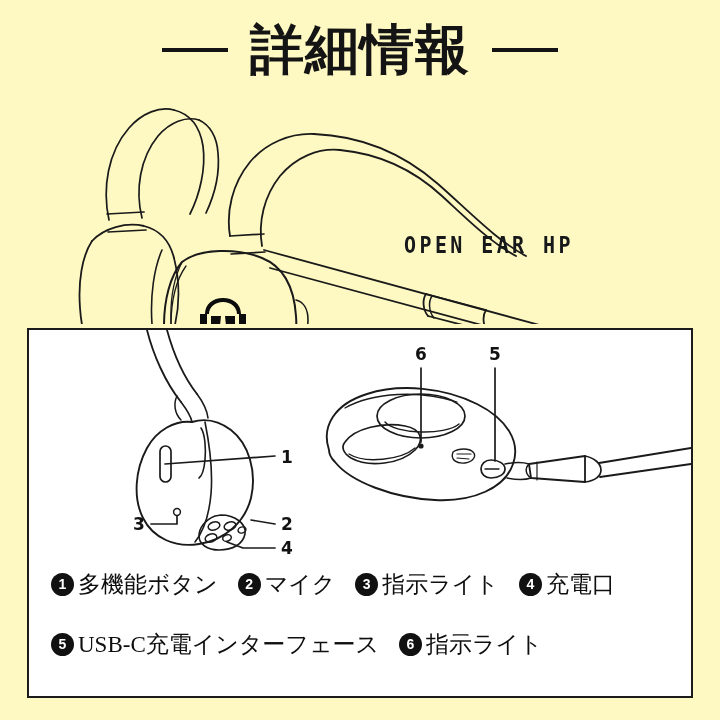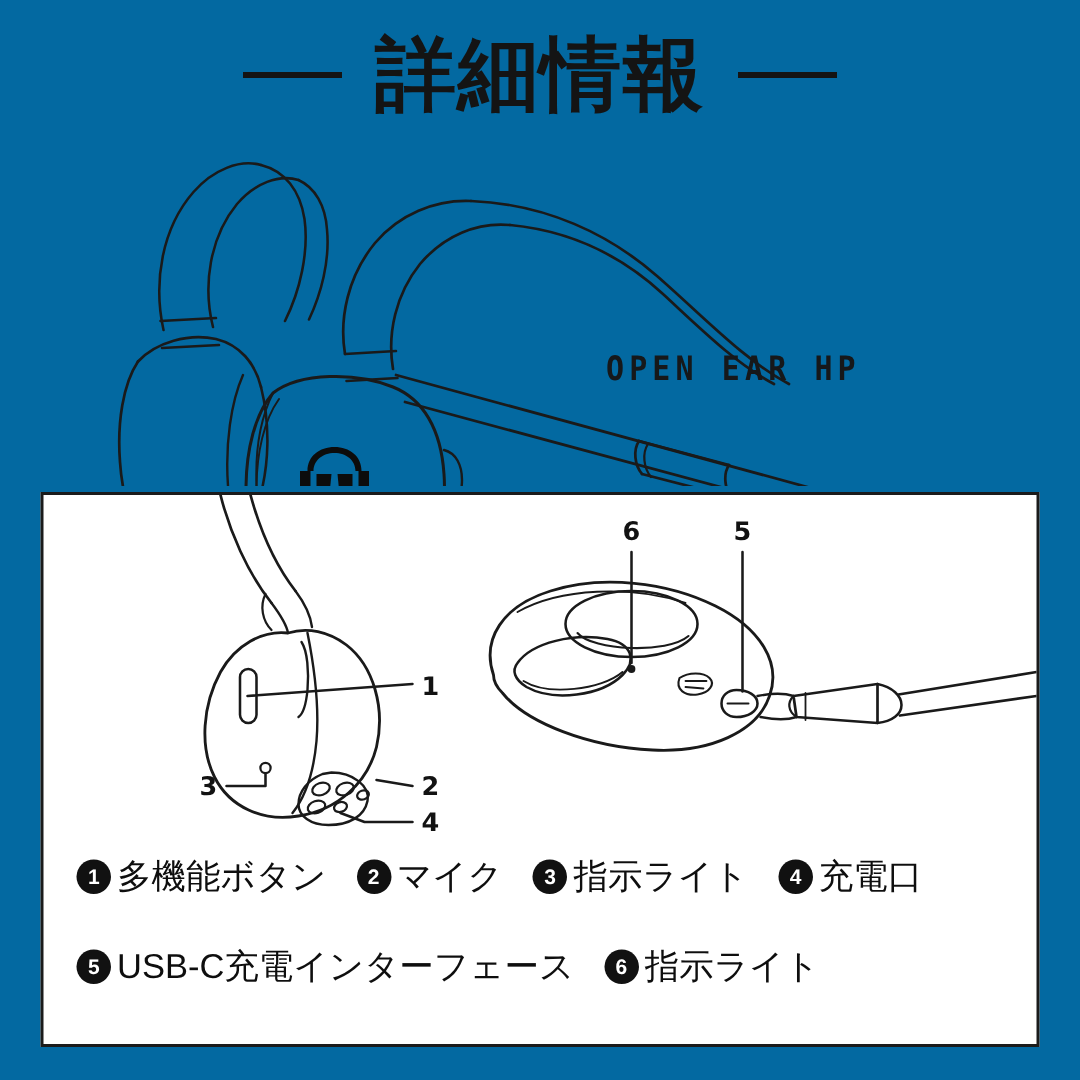--- a/index.html
+++ b/index.html
@@ -14,21 +14,21 @@
     overflow: hidden;
     font-family: "Liberation Sans", "DejaVu Sans", sans-serif;
     color: #111111;
     position: relative;
   }
 
   #page {
     position: relative;
     width: 720px;
     height: 720px;
-    background: #0369a1;
+    background: #fef9c3;
   }
 
   
   .title-row {
     position: absolute;
     left: 0;
     top: 14px;
     width: 720px;
     height: 72px;
     display: flex;
@@ -131,21 +131,21 @@
     background: #111111;
     color: #ffffff;
     font-size: 14px;
     font-weight: 700;
     font-family: "Liberation Sans", sans-serif;
     line-height: 1;
     flex: 0 0 auto;
     margin-right: 4px;
   }
   .legend-label {
-    font-family: Liberation Sans, sans-serif;
+    font-family: Liberation Serif, serif;
     font-size: 23px;
     font-weight: 400;
     color: #0e0e0e;
     line-height: 1;
   }
 
   
   svg { display: block; }
   svg text {
     font-family: "DejaVu Sans", "Liberation Sans", sans-serif;

